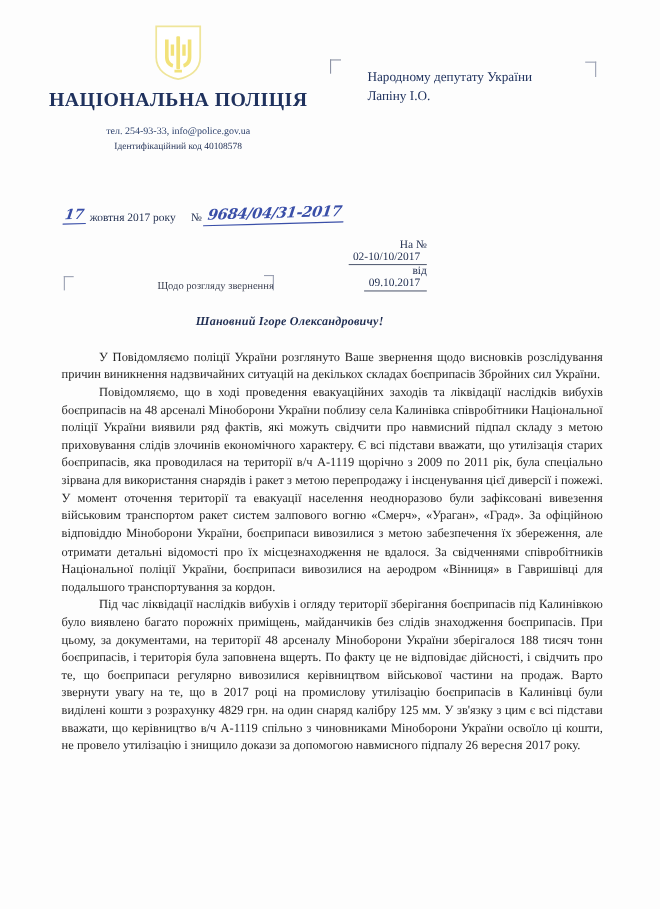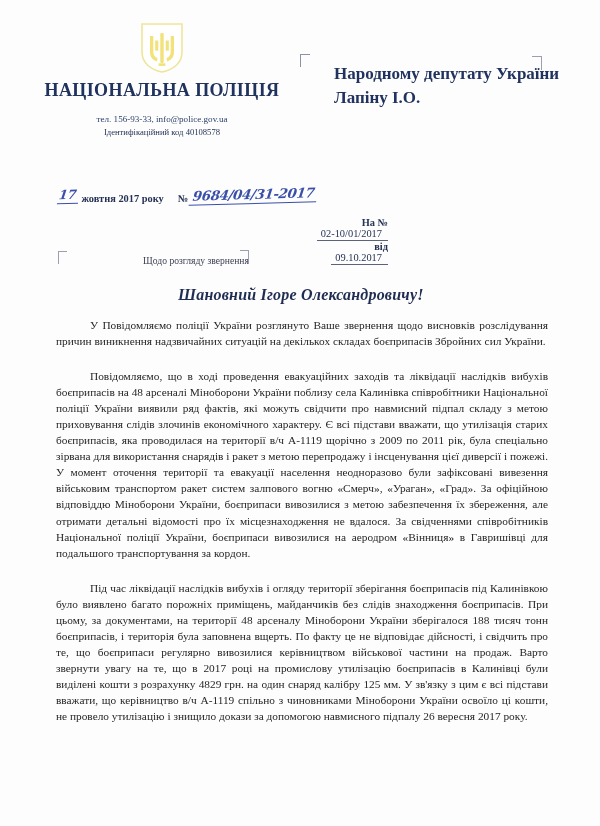--- a/index.html
+++ b/index.html
@@ -74,22 +74,22 @@
     left: 232px;
     top: -6px;
     width: 9px;
     height: 13px;
     border-right: 1px solid #9aa0b2;
     border-top: 1px solid #9aa0b2;
   }
   .addressee {
     margin: 0;
     padding-left: 34px;
-    font-size: 17px;
-    font-weight: bold;
+    font-size: 12px;
+    font-weight: normal;
     line-height: 1.42;
     color: #20325e;
   }
 
   
   .reg-block {
     position: absolute;
     left: 58px;
     top: 186px;
     width: 330px;
@@ -121,21 +121,21 @@
     letter-spacing: -0.4px;
     border-bottom: 1px solid #3a4fa8;
     padding: 0 3px 1px 3px;
     margin-left: 2px;
   }
   .typed-val {
     border-bottom: 1px solid #5a6377;
     padding: 0 6px 1px 4px;
     color: #253253;
   }
-  .lbl { color: #253253; font-weight: bold; }
+  .lbl { color: #253253; }
   .gap { display: inline-block; width: 14px; }
 
   
   .subject-wrap {
     position: absolute;
     left: 58px;
     top: 255px;
     width: 250px;
   }
   .bracket-subj-l {
@@ -164,21 +164,21 @@
     line-height: 1.3;
     text-align: center;
   }
 
   
   .salutation {
     position: absolute;
     left: 178px;
     top: 286px;
     margin: 0;
-    font-size: 16px;
+    font-size: 11px;
     font-weight: bold;
     font-style: italic;
     color: #1f2d52;
     letter-spacing: 0.2px;
   }
 
   
   .body-text {
     position: absolute;
     left: 56px;
@@ -187,21 +187,21 @@
     font-size: 11.35px;
     line-height: 1.415;
     text-align: justify;
     color: #262626;
   }
   .body-text p {
     margin: 0;
     text-indent: 34px;
     hyphens: none;
   }
-  .body-text p + p { margin-top: 19px; }
+  .body-text p + p { margin-top: 0; }
   .body-text p:last-child { text-align: justify; }
 </style>
 </head>
 <body>
 
 <div class="page">
 
   <div class="letterhead">
     <svg class="emblem" viewBox="0 0 44 52" aria-hidden="true">
       <path d="M2 2 H42 V30 C42 42 32 48 22 50 C12 48 2 42 2 30 Z" fill="#ffffff" stroke="#efe59a" stroke-width="1.6"></path>
@@ -211,21 +211,21 @@
         <path d="M30.7 14 h3.3 v15.8 c0 5-2.3 8.3-6.9 9.6 l-0.6-3.3 c2.5-1 4.2-3 4.2-6.6 Z"></path>
         <path d="M15.2 18.5 h3.1 v10.2 h-3.1 Z"></path>
         <path d="M25.7 18.5 h3.1 v10.2 h-3.1 Z"></path>
         <path d="M18.6 41.3 h6.8 v2.6 h-6.8 Z"></path>
       </g>
     </svg>
     <p class="org-title">
       <span>НАЦІОНАЛЬНА ПОЛІЦІЯ</span>
     </p>
     <div class="contact">
-      <div>тел. 156-93-33, info@police.gov.ua</div>
+      <div>тел. 254-93-33, info@police.gov.ua</div>
       <div class="idcode">Ідентифікаційний код 40108578</div>
     </div>
   </div>
 
   <div class="addressee-wrap">
     <span class="bracket-tl"></span>
     <span class="bracket-tr-addr"></span>
     <p class="addressee">
       <span>Народному депутату України</span><br>
       <span>Лапіну І.О.</span>
@@ -235,21 +235,21 @@
   <div class="reg-block">
     <div class="reg-line">
       <span class="hw hw-date">17</span>
       <span class="lbl">жовтня 2017 року</span>
       <span class="gap"></span>
       <span class="lbl">№</span>
       <span class="hw hw-num">9684/04/31-2017</span>
     </div>
     <div class="reg-line">
       <span class="lbl">На №</span>
-      <span class="typed-val">02-10/01/2017</span>
+      <span class="typed-val">02-10/10/2017</span>
       <span class="gap"></span>
       <span class="lbl">від</span>
       <span class="typed-val">09.10.2017</span>
     </div>
   </div>
 
   <div class="subject-wrap">
     <span class="bracket-subj-l"></span>
     <span class="bracket-subj-r"></span>
     <p class="subject">Щодо розгляду звернення</p>

